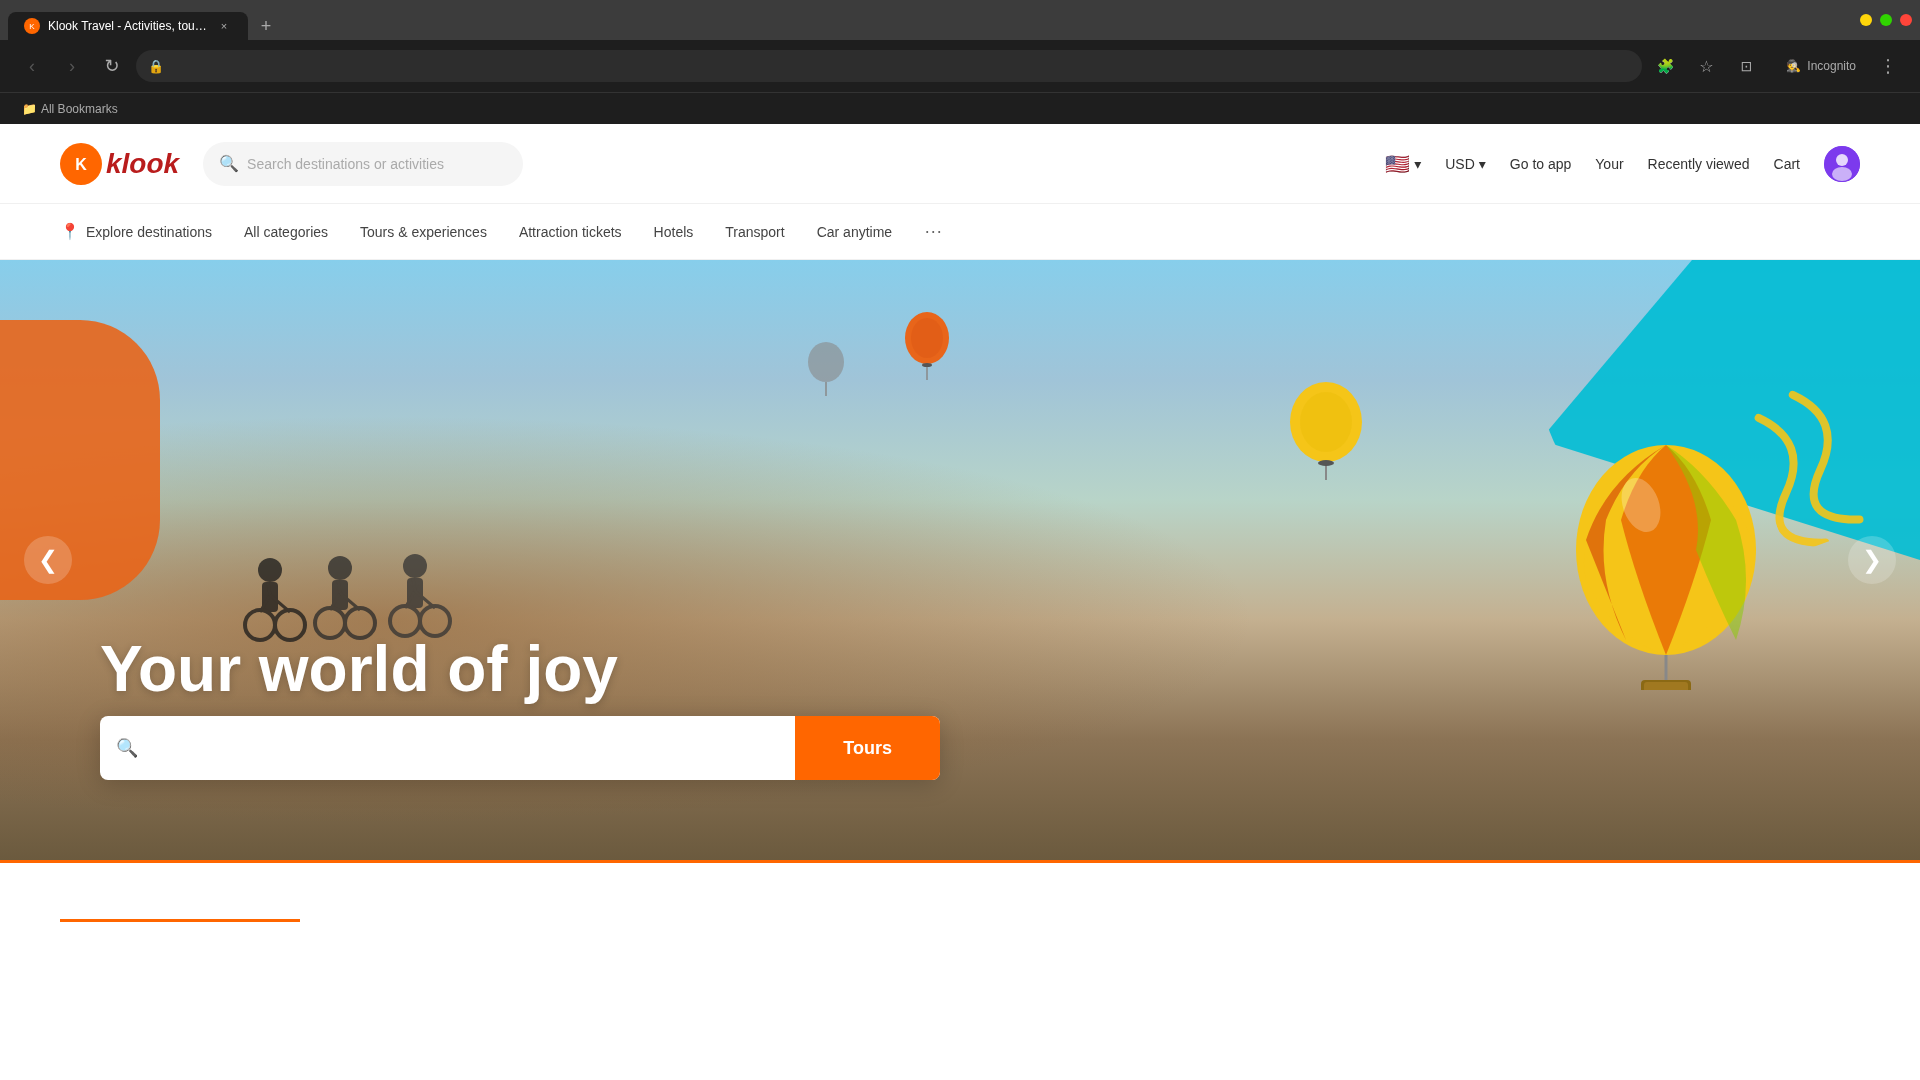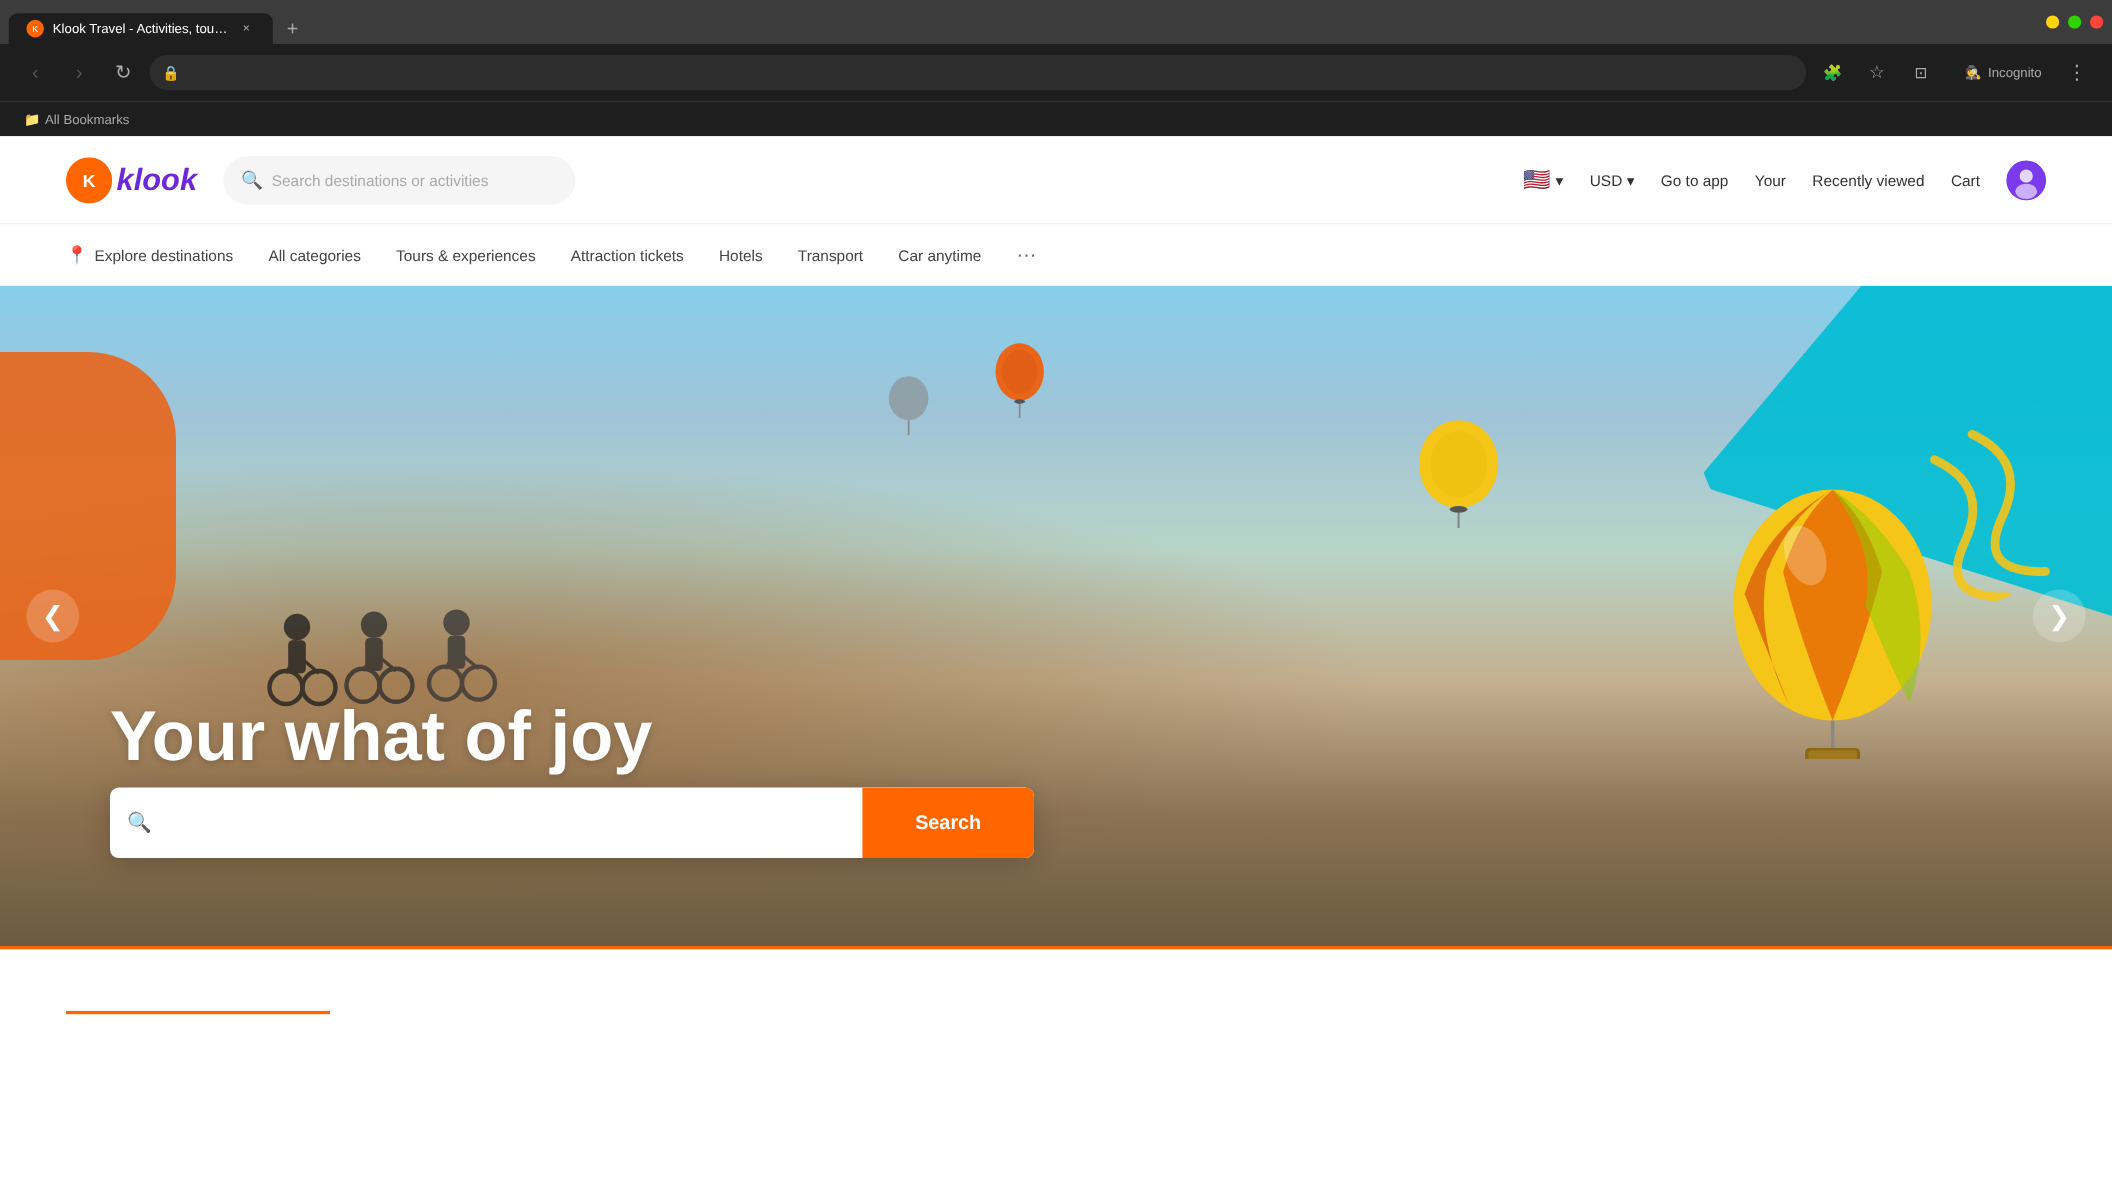--- a/index.html
+++ b/index.html
@@ -32,21 +32,21 @@
     .bookmark-item { color: #aaa; font-size: 12px; display: flex; align-items: center; gap: 4px; cursor: pointer; padding: 2px 6px; border-radius: 4px; }
 
     
     .page { background: #fff; }
 
     
     .site-header { background: #fff; height: 80px; display: flex; align-items: center; padding: 0 60px; border-bottom: 1px solid #f0f0f0; position: relative; z-index: 10; }
     .logo-area { display: flex; align-items: center; margin-right: 24px; cursor: pointer; }
     .klook-logo { display: flex; align-items: center; gap: 4px; }
     .logo-icon { width: 42px; height: 42px; }
-    .logo-text { font-size: 28px; font-weight: 700; color: #6d28d9; font-style: italic; }
+    .logo-text { font-size: 28px; font-weight: 700; color: #b91c1c; font-style: italic; }
     .header-search { flex: 0 0 320px; background: #f5f5f5; border-radius: 24px; height: 44px; display: flex; align-items: center; padding: 0 16px; gap: 8px; cursor: text; margin-right: auto; }
     .header-search-icon { color: #888; font-size: 16px; }
     .header-search-text { color: #aaa; font-size: 14px; }
     .header-nav { display: flex; align-items: center; gap: 24px; }
     .header-nav-item { font-size: 14px; color: #333; cursor: pointer; display: flex; align-items: center; gap: 4px; }
     .flag-icon { font-size: 20px; }
     .user-avatar { width: 36px; height: 36px; border-radius: 50%; background: linear-gradient(135deg, #8b5cf6, #6d28d9); display: flex; align-items: center; justify-content: center; color: white; font-size: 14px; cursor: pointer; overflow: hidden; }
 
     
     .sub-nav { background: #fff; height: 56px; display: flex; align-items: center; padding: 0 60px; gap: 32px; border-bottom: 1px solid #f0f0f0; }
@@ -302,26 +302,26 @@
 
     <div class="hero-arrow hero-arrow-prev">
       <span>❮</span>
     </div>
 
     <div class="hero-arrow hero-arrow-next">
       <span>❯</span>
     </div>
 
     <div class="hero-content">
-      <h1 class="hero-title">Your what of joy</h1>
+      <h1 class="hero-title">Your world of joy</h1>
       <div class="hero-search">
         <div class="hero-search-wrapper">
           <span class="hero-search-icon">🔍</span>
         </div>
-        <button class="hero-search-btn">Search</button>
+        <button class="hero-search-btn">Tours</button>
       </div>
     </div>
   </section>
 
   <div class="bottom-tabs">
     <div class="bottom-tab active"></div>
     <div class="bottom-tab"></div>
     <div class="bottom-tab"></div>
     <div class="bottom-tab"></div>
   </div>

